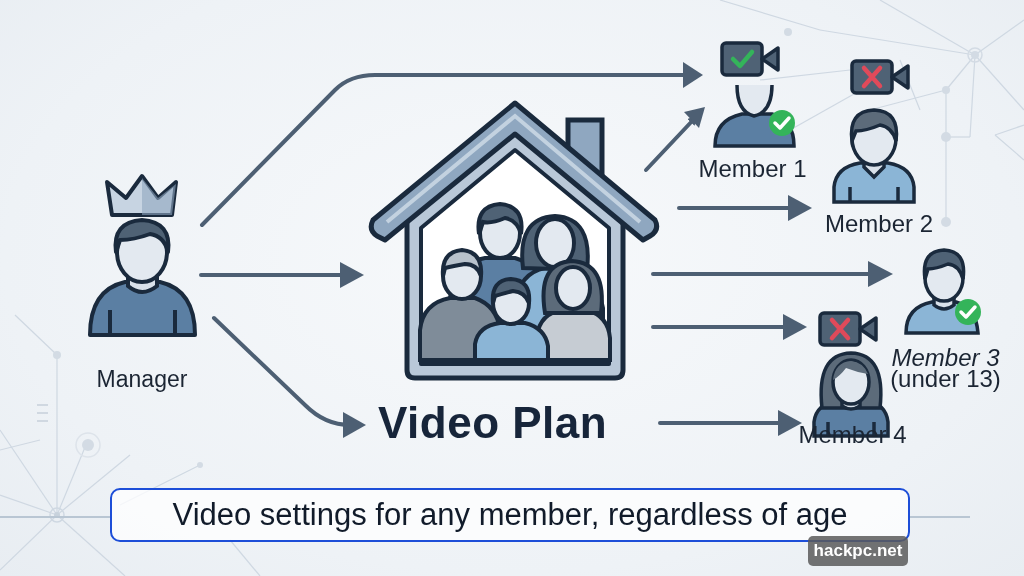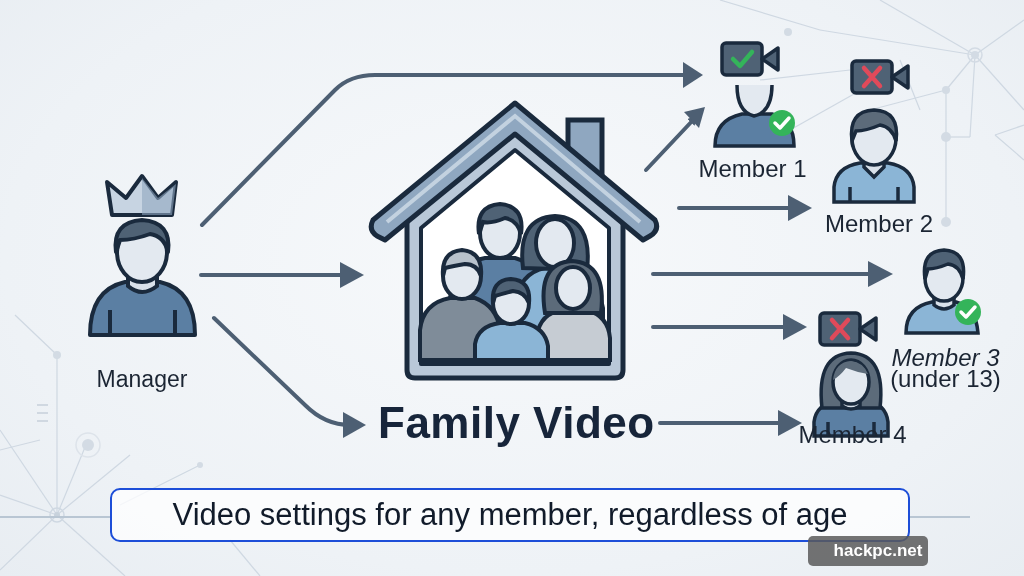--- a/index.html
+++ b/index.html
@@ -20,21 +20,21 @@
   }
   .caption-box {
     position: absolute; left: 110px; top: 488px; width: 800px; height: 54px;
     border: 2px solid #1d4ed8; border-radius: 10px; background: rgba(255,255,255,0.75);
     box-sizing: border-box; display: flex; align-items: center; justify-content: center;
   }
   .caption-text { font-size: 31px; color: #111b2a; white-space: nowrap; }
   .watermark {
     position: absolute; left: 808px; top: 536px; width: 100px; height: 30px;
     background: rgba(90,90,90,0.85); border-radius: 5px; color: #fff;
-    font-size: 17px; font-weight: bold; display: flex; align-items: center; justify-content: center; padding-left: 20px;
+    font-size: 17px; font-weight: bold; display: flex; align-items: center; justify-content: center;
   }
 </style>
 </head>
 <body>
 
 <svg class="layer" width="1024" height="576" viewBox="0 0 1024 576">
   <g stroke="#cfd8e2" stroke-width="1.2" fill="none">
     <line x1="15" y1="315" x2="57" y2="355"></line>
     <line x1="57" y1="355" x2="57" y2="515"></line>
     <line x1="0" y1="450" x2="40" y2="440"></line>
@@ -153,21 +153,21 @@
 
   <path d="M172,262 L172,238 Q175,215 198,212 L222,212 Q243,218 245,240 L245,262 Z" fill="#c6ccd3" stroke="#1a2a3d" stroke-width="4"></path>
   <path d="M180,215 Q172,165 207,163 Q242,165 236,215 Z" fill="#5c6b7a" stroke="#1a2a3d" stroke-width="4"></path>
   <ellipse cx="208" cy="190" rx="17" ry="21" fill="#e3e9f0" stroke="#1a2a3d" stroke-width="4"></ellipse>
 
   <path d="M110,262 L110,246 Q113,228 135,225 L160,225 Q180,230 183,248 L183,262 Z" fill="#8bb5d6" stroke="#1a2a3d" stroke-width="4"></path>
   <ellipse cx="146" cy="205" rx="18" ry="21" fill="#e3e9f0" stroke="#1a2a3d" stroke-width="4"></ellipse>
   <path d="M128,205 Q126,182 146,181 Q166,182 164,205 Q160,194 148,193 Q136,196 130,198 Z" fill="#4f6275" stroke="#1a2a3d" stroke-width="4"></path>
 </svg>
 
-<div class="title">Family Video</div>
+<div class="title">Video Plan</div>
 
 <svg class="abs" style="left:720px;top:40px" width="62" height="38" viewBox="0 0 62 38">
   <rect x="2" y="3" width="40" height="32" rx="4" fill="#4f6275" stroke="#1a2a3d" stroke-width="3.5"></rect>
   <path d="M42,19 L58,8 L58,30 Z" fill="#4f6275" stroke="#1a2a3d" stroke-width="3.5" stroke-linejoin="round"></path>
   <path d="M13,19 L20,26 L32,12" fill="none" stroke="#34b45a" stroke-width="4.5" stroke-linecap="round" stroke-linejoin="round"></path>
 </svg>
 <svg class="abs" style="left:712px;top:80px" width="90" height="70" viewBox="0 0 90 70">
   <path d="M3,66 Q3,40 30,34 L60,34 Q82,40 82,66 Z" fill="#5b7fa3" stroke="#1a2a3d" stroke-width="3.5"></path>
   <path d="M25,5 Q25,32 42,36 Q60,32 60,5" fill="#e3e9f0" stroke="#1a2a3d" stroke-width="3.5"></path>
   <circle cx="70" cy="43" r="13" fill="#34b45a"></circle>

